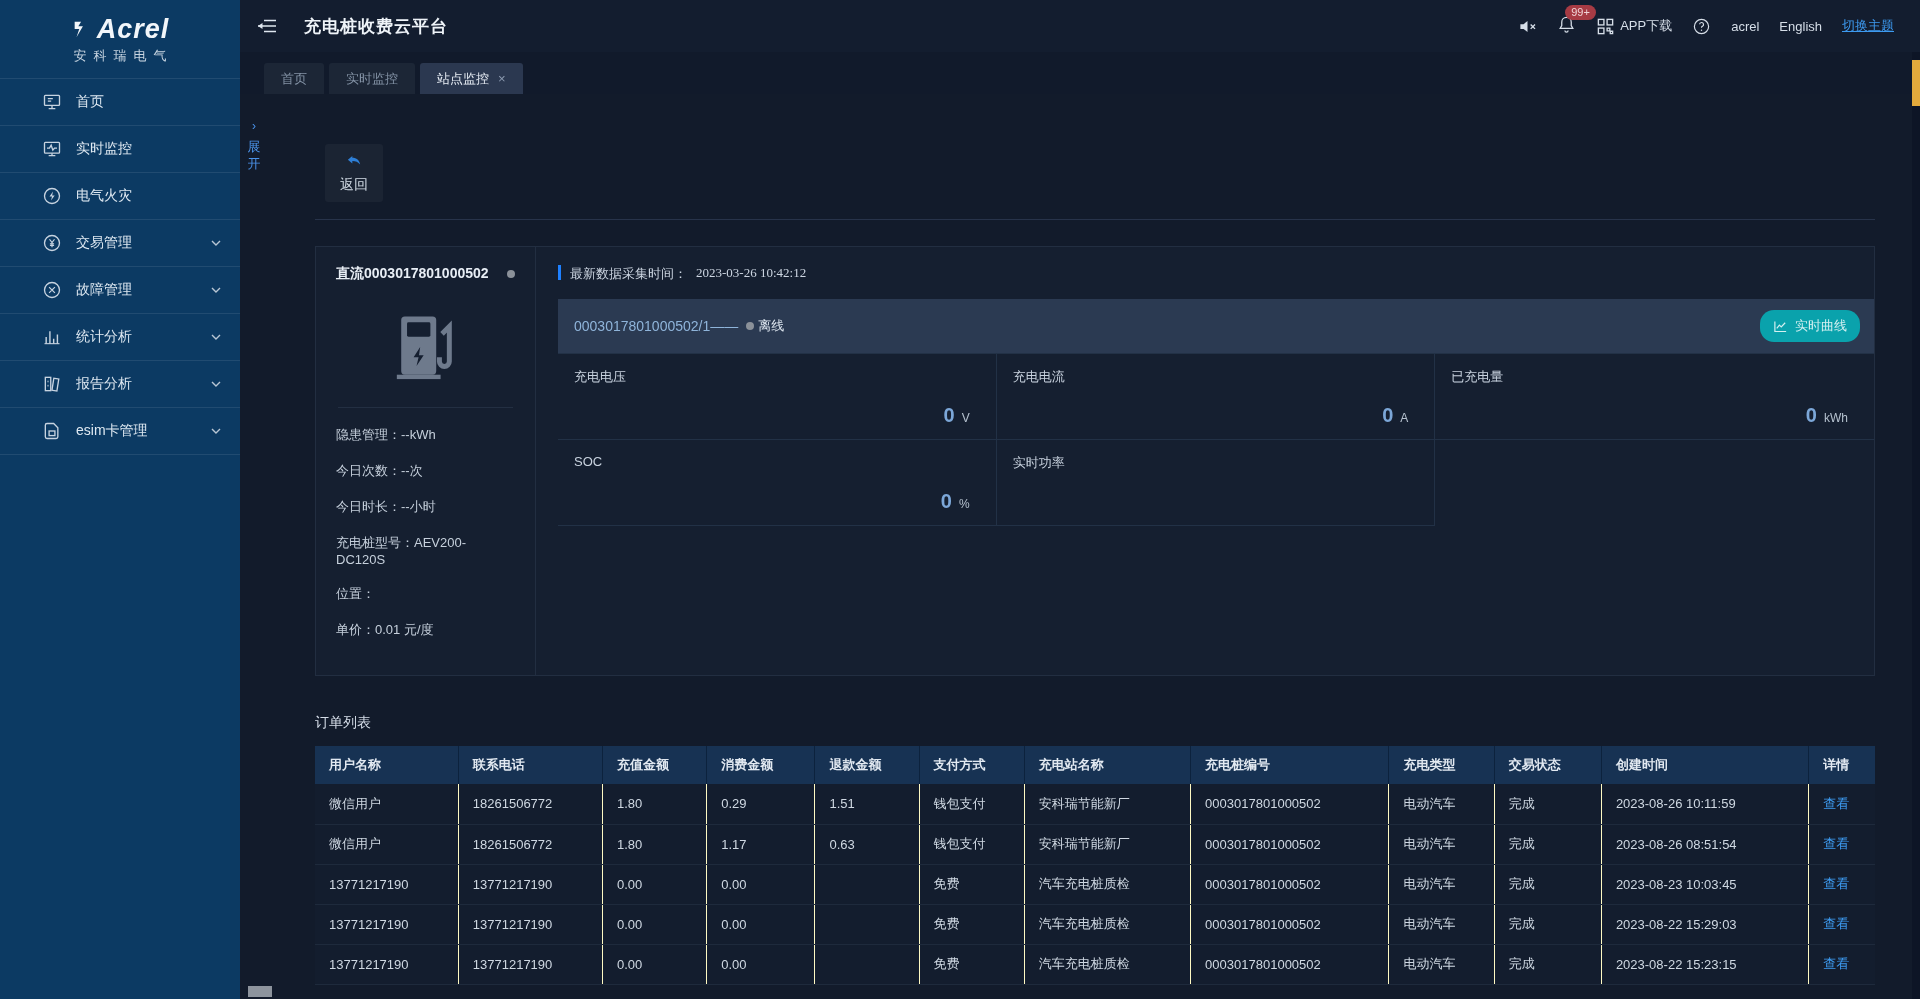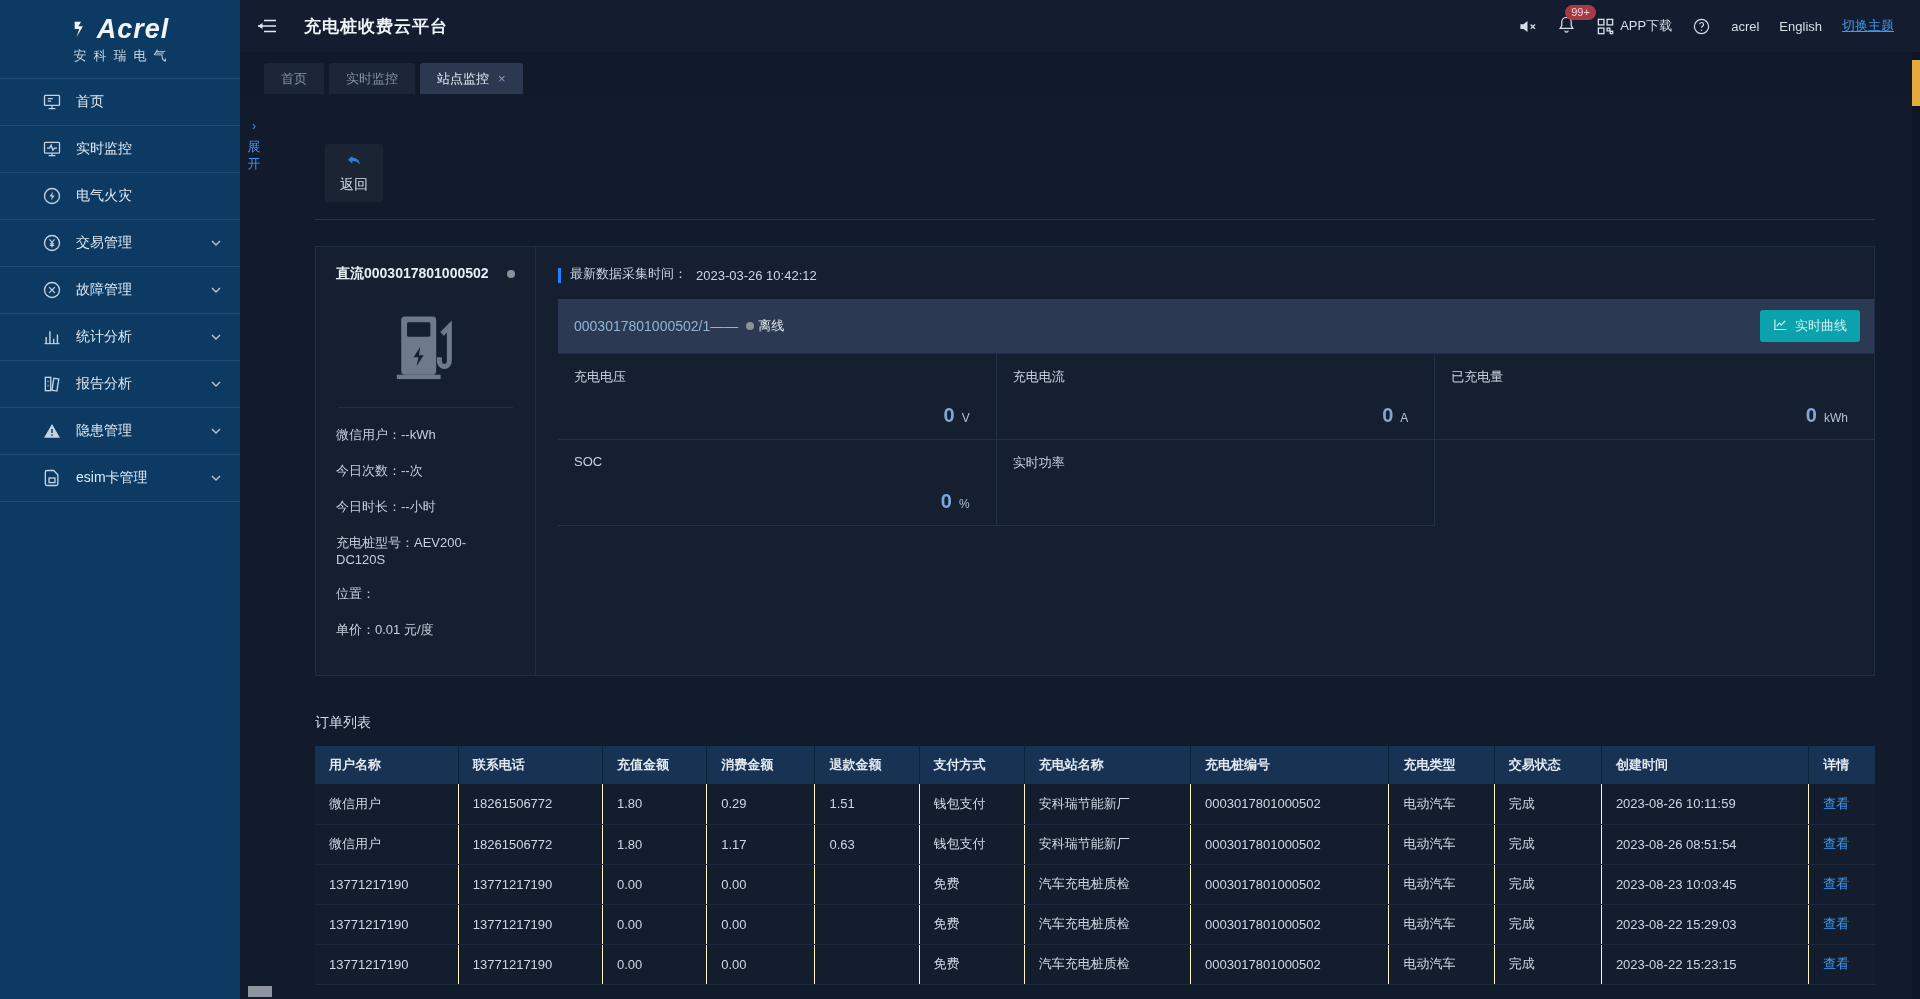--- a/index.html
+++ b/index.html
@@ -65,28 +65,28 @@
   .dev-title-row { display:flex; align-items:center; }
   .dev-title { font-size:14px; font-weight:bold; color:#e8eef5; flex:1; }
   .dot { width:8px; height:8px; border-radius:50%; background:#8b9199; display:inline-block; }
   .pile-wrap { display:flex; justify-content:center; margin:28px 0 24px; }
   .pile-wrap svg { width:70px; height:72px; }
   .dev-divider { border-top:1px solid #232f42; margin:0 2px 18px; }
   .stat-line { font-size:13px; color:#c6d0dc; margin-bottom:18px; }
   .stat-line .sv { color:#c6d0dc; }
 
   .dev-mon { flex:1; padding:18px 0 0 22px; display:flex; flex-direction:column; }
-  .time-row { display:flex; align-items:flex-end; gap:9px; font-size:13px; color:#cdd6e2; }
+  .time-row { display:flex; align-items:flex-start; gap:9px; font-size:13px; color:#cdd6e2;font-family:Liberation Serif, serif; }
   .bluebar { width:3px; height:15px; background:#1e80ff; display:inline-block; }
   .dev-bar { margin:16px 0 0; height:54px; background:#2b3a52; display:flex; align-items:center;
     padding:0 14px 0 16px; }
   .chan { color:#8fb4da; font-size:14px; }
   .chan-status { display:inline-flex; align-items:center; gap:4px; margin-left:8px; font-size:13px; color:#dfe7f0; }
   .curve-btn { margin-left:auto; background:#0aa2ac; border:none; color:#d4f0f1; font-size:13px;
-    padding:7px 13px; border-radius:3px; display:inline-flex; gap:7px; cursor:pointer;
+    padding:7px 13px; border-radius:14px; display:inline-flex; align-items:center; gap:7px; cursor:pointer;
     font-family:inherit; }
   .curve-btn svg { width:15px; height:15px; }
   .mgrid { display:grid; grid-template-columns:repeat(3,1fr); border-top:1px solid #223146; margin-right:0; }
   .mcell { height:86px; padding:14px 26px 12px 16px; border-right:1px solid #223146;
     border-bottom:1px solid #223146; display:flex; flex-direction:column; justify-content:space-between; }
   .mcell:nth-child(3n) { border-right:none; }
   .mcell.empty { border-bottom:none; border-right:none; }
   .m-label { font-size:13px; color:#c9d3df; }
   .m-valrow { text-align:right; }
   .m-val { font-size:20px; font-weight:bold; color:#7ca7d8; }
@@ -214,35 +214,20 @@
           </span>
           <span class="mi-label">报告分析</span>
           <span class="mi-chevron">
             <svg viewBox="0 0 12 12" fill="none" stroke="currentColor" stroke-width="1.4">
               <path d="M2 4l4 4 4-4"></path>
             </svg>
           </span>
         </div>
         <div class="menu-item">
           <span class="mi-icon">
-            <svg viewBox="0 0 24 24">
-              <path d="M12 3.5 21.5 20h-19z" fill="currentColor"></path>
-              <path d="M12 9.5v5" stroke="#0c3a63" stroke-width="1.8"></path>
-              <circle cx="12" cy="17" r="1" fill="#0c3a63"></circle>
-            </svg>
-          </span>
-          <span class="mi-label">隐患管理</span>
-          <span class="mi-chevron">
-            <svg viewBox="0 0 12 12" fill="none" stroke="currentColor" stroke-width="1.4">
-              <path d="M2 4l4 4 4-4"></path>
-            </svg>
-          </span>
-        </div>
-        <div class="menu-item">
-          <span class="mi-icon">
             <svg viewBox="0 0 24 24" fill="none" stroke="currentColor" stroke-width="1.6">
               <path d="M6 3h8l5 5v11a2 2 0 0 1-2 2H6a2 2 0 0 1-2-2V5a2 2 0 0 1 2-2z"></path>
               <rect x="8.5" y="12" width="7" height="5.5"></rect>
             </svg>
           </span>
           <span class="mi-label">esim卡管理</span>
           <span class="mi-chevron">
             <svg viewBox="0 0 12 12" fill="none" stroke="currentColor" stroke-width="1.4">
               <path d="M2 4l4 4 4-4"></path>
             </svg>
@@ -340,21 +325,21 @@
               <svg viewBox="0 0 48 48">
                 <rect x="7" y="3" width="24" height="40" rx="2.5" fill="#6e7a8c"></rect>
                 <rect x="11" y="7" width="16" height="10" rx="1" fill="#151f30"></rect>
                 <path d="M20 24l-4.5 7h3.4l-1.4 6 4.9-7.4h-3.2z" fill="#151f30"></path>
                 <path d="M35 15l5-5v24a3.4 3.4 0 0 1-6.8 0v-3" stroke="#6e7a8c" stroke-width="3.4" fill="none"></path>
                 <rect x="4" y="43" width="30" height="3" fill="#6e7a8c"></rect>
               </svg>
             </div>
             <div class="dev-divider"></div>
             <div>
-                <div class="stat-line"><span class="sl">微信用户：</span><span class="sv">--kWh</span></div>
+                <div class="stat-line"><span class="sl">隐患管理：</span><span class="sv">--kWh</span></div>
                 <div class="stat-line"><span class="sl">今日次数：</span><span class="sv">--次</span></div>
                 <div class="stat-line"><span class="sl">今日时长：</span><span class="sv">--小时</span></div>
                 <div class="stat-line"><span class="sl">充电桩型号：</span><span class="sv">AEV200-DC120S</span></div>
                 <div class="stat-line"><span class="sl">位置：</span><span class="sv"></span></div>
                 <div class="stat-line"><span class="sl">单价：</span><span class="sv">0.01 元/度</span></div>
               </div>
           </div>
 
           <div class="dev-mon">
             <div class="time-row">

